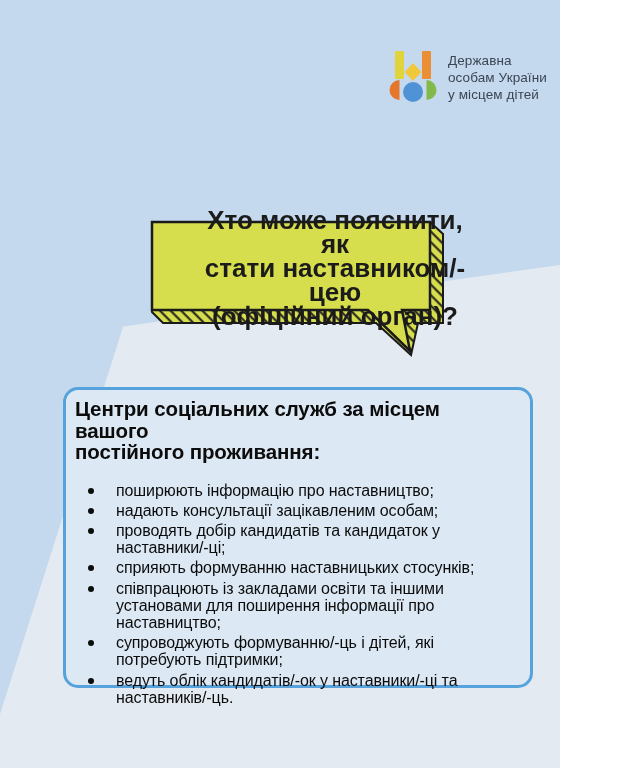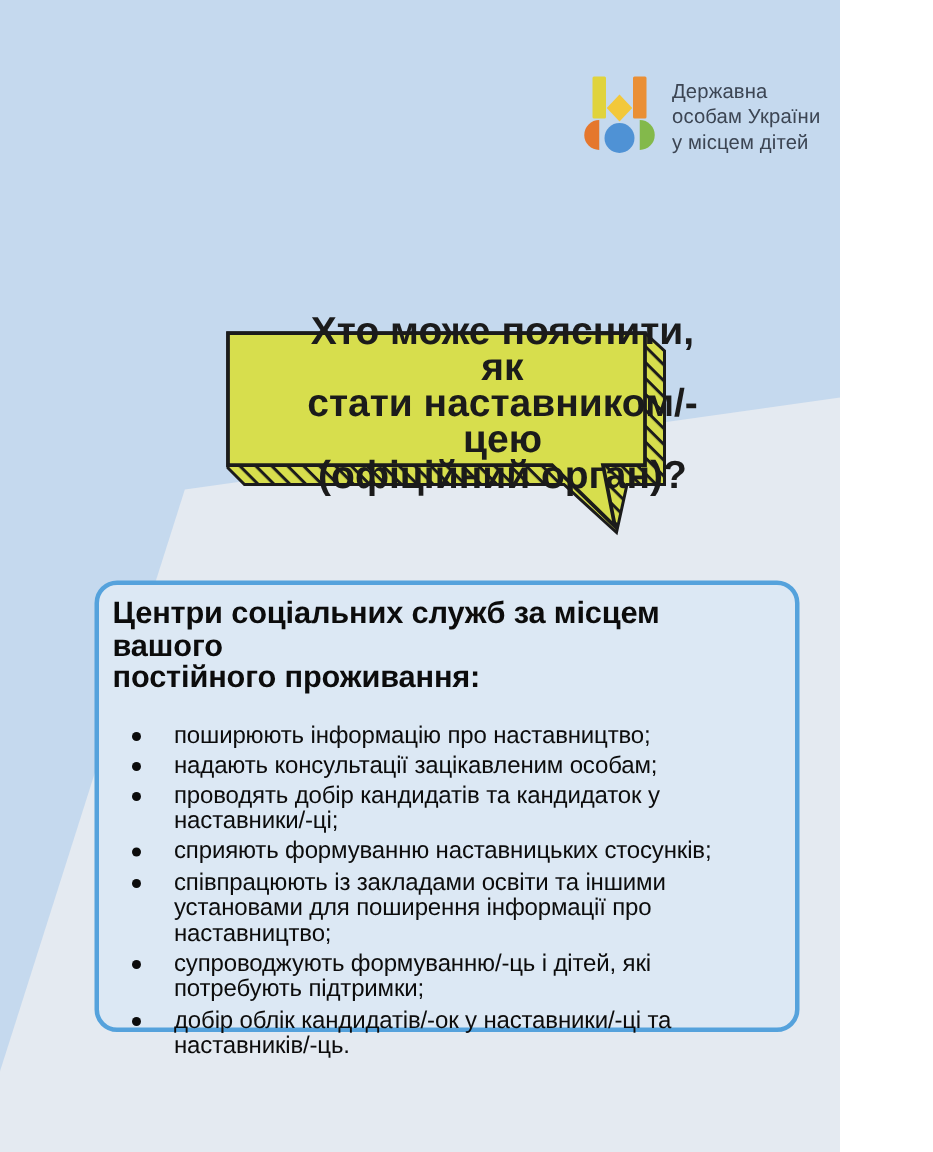--- a/index.html
+++ b/index.html
@@ -128,18 +128,18 @@
       <li>
         <span class="dot"></span>
         <span>співпрацюють із закладами освіти та іншими установами для поширення інформації про наставництво;</span>
       </li>
       <li>
         <span class="dot"></span>
         <span>супроводжують формуванню/-ць і дітей, які потребують підтримки;</span>
       </li>
       <li>
         <span class="dot"></span>
-        <span>добір облік кандидатів/-ок у наставники/-ці та наставників/-ць.</span>
+        <span>ведуть облік кандидатів/-ок у наставники/-ці та наставників/-ць.</span>
       </li>
     </ul>
   </div>
 
 </div>
 
 </body></html>

